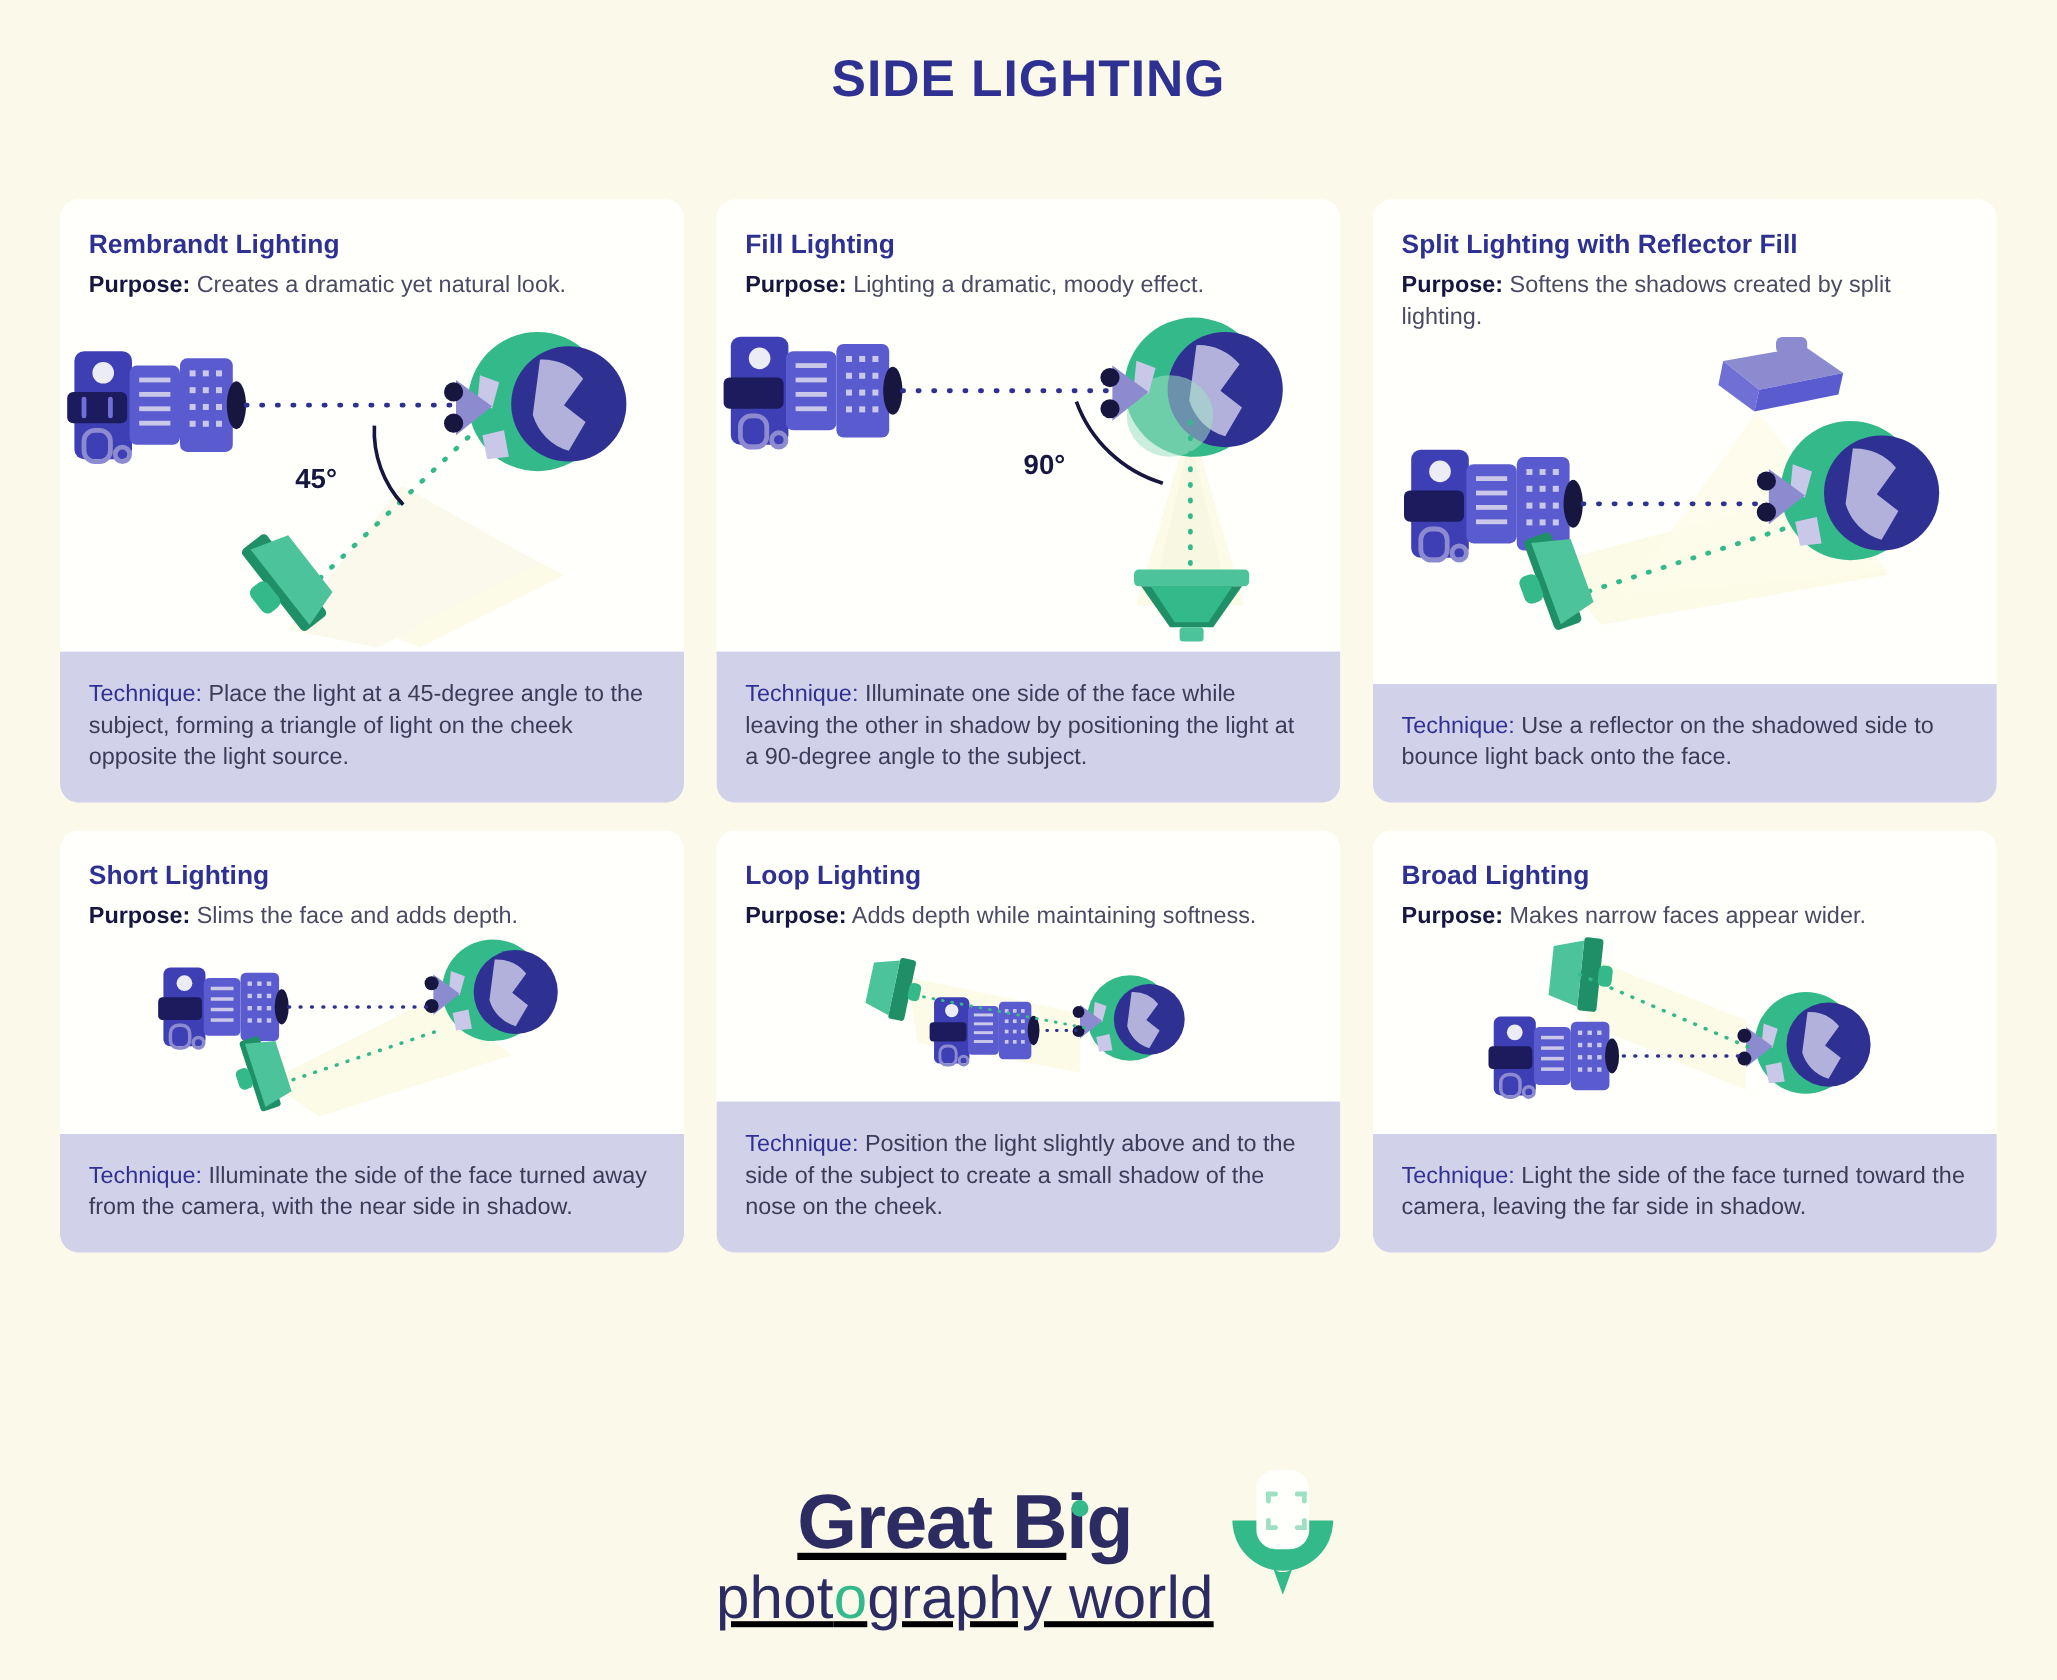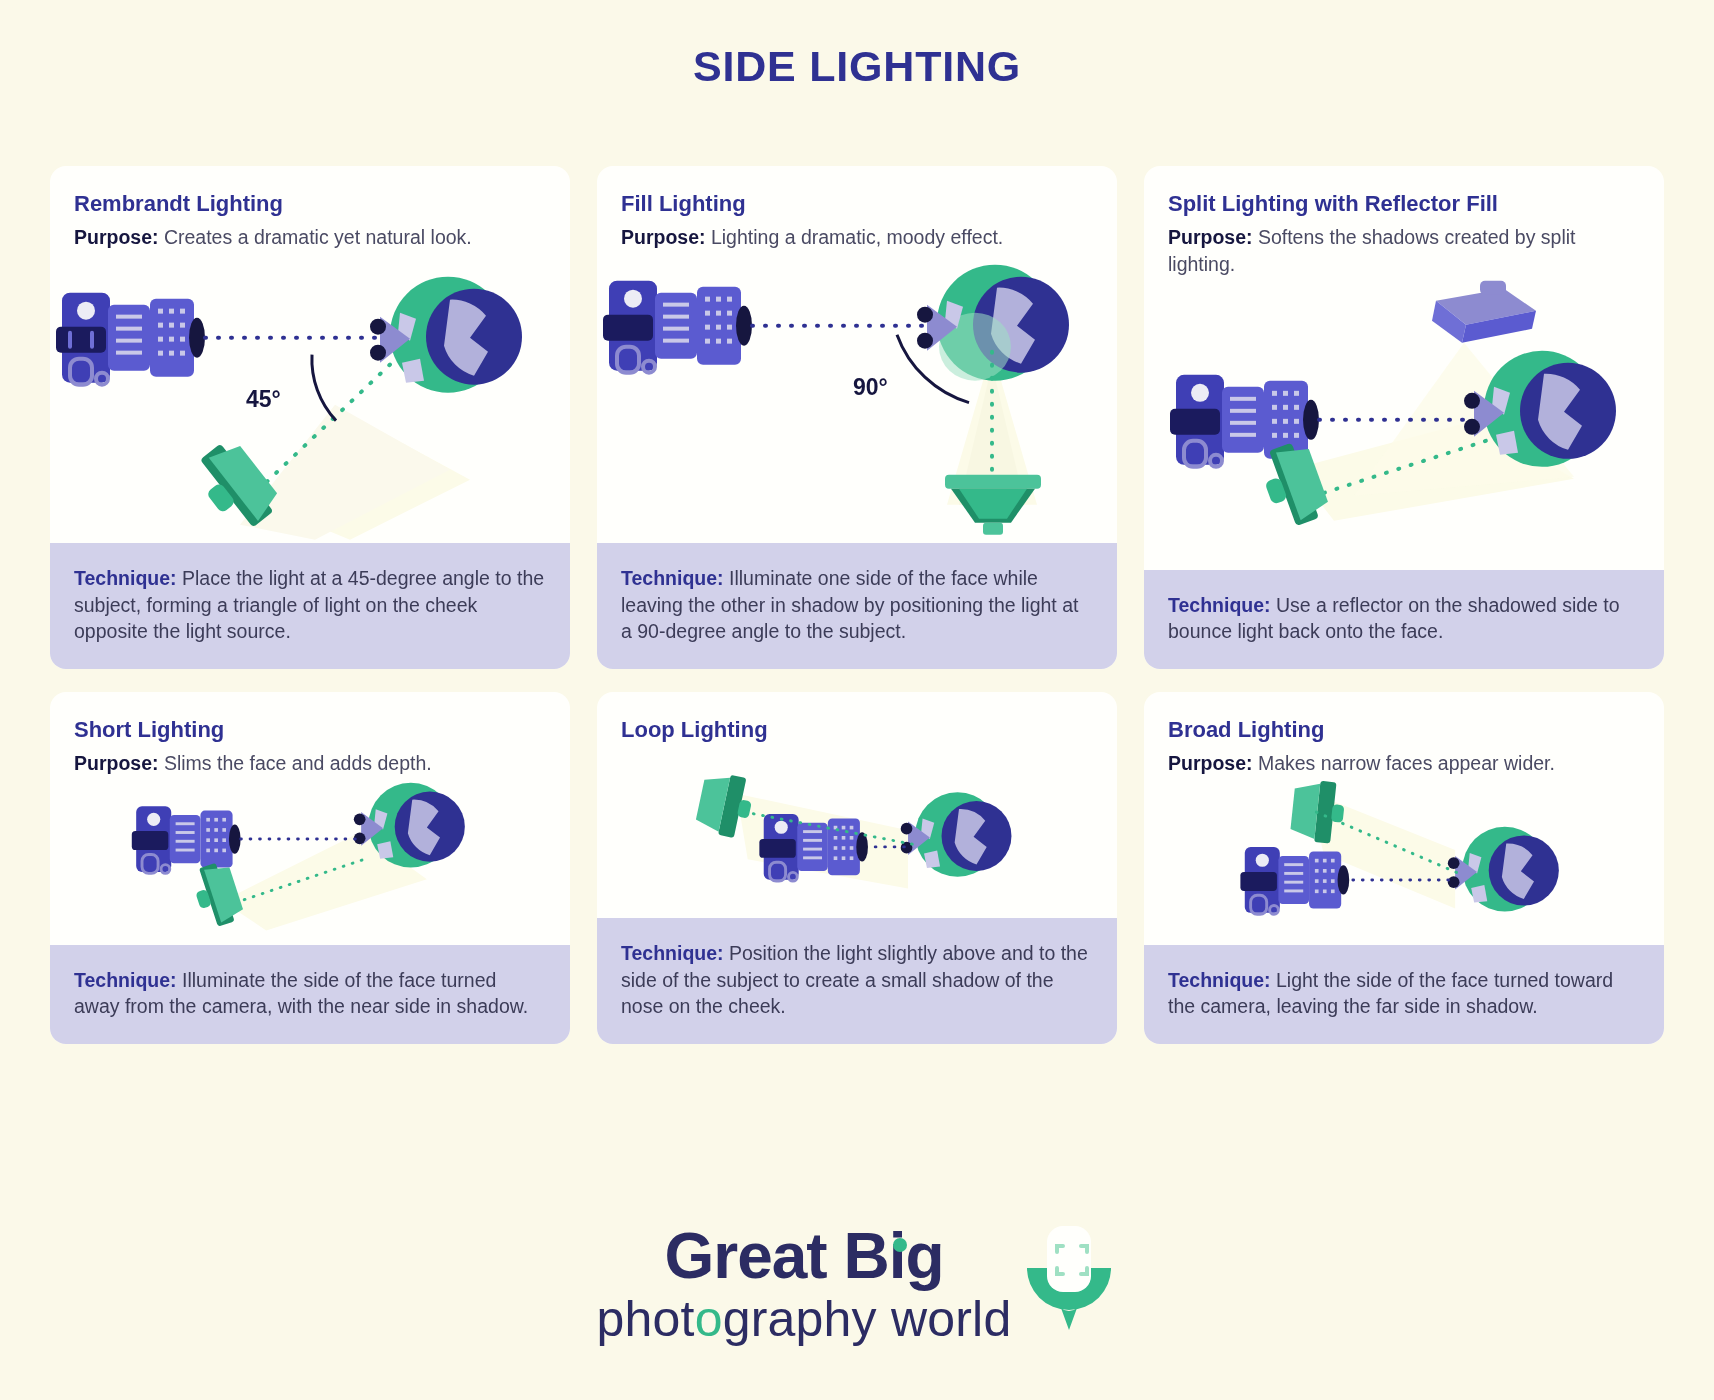--- a/index.html
+++ b/index.html
@@ -64,32 +64,34 @@
     position:relative;
   }
   .illo svg{display:block;width:100%;height:100%;}
   .technique{
     background:#d2d1ea;
     padding:22px 24px 24px 24px;
     font-size:19.5px;
     line-height:1.37;
     color:#3c3c58;
   }
-  .technique b{color:#2f3192;font-weight:bold;}
+  .technique b{color:#2f3192;font-weight:normal;}
   .footer{
     position:absolute;
     left:0;right:0;bottom:44px;
     display:flex;
     flex-direction:column;
     align-items:center;
   }
   .logo-row{
     display:flex;
+    align-items:flex-end;
     justify-content:center;
     gap:6px;
+    text-decoration:underline;
   }
   .logo-text-top{
     font-size:64px;
     font-weight:bold;
     color:#2c2c63;
     letter-spacing:-1px;
     line-height:1;
   }
   .logo-text-bot{
     font-size:50px;
@@ -375,20 +377,21 @@
       </div>
       <div class="technique">
         <b>Technique:</b>
         <span>Illuminate the side of the face turned away from the camera, with the near side in shadow.</span>
       </div>
     </div>
 
     <div class="card" style="height:352px">
       <div class="card-head">
         <div class="card-title">Loop Lighting</div>
+        <p class="purpose"><b>Purpose:</b> <span>Adds depth while maintaining softness.</span></p>
       </div>
       <div class="illo">
         <svg viewBox="0 0 520 230" preserveAspectRatio="xMidYMid meet">
           <path d="M95 60 L330 110 L330 190 L110 150 Z" fill="#fcfbe8"></path>
           <g transform="translate(0,48)">
             <circle cx="398" cy="68" r="58" fill="#34b98a"></circle>
             <circle cx="424" cy="70" r="48" fill="#2f3192"></circle>
             <path d="M400 33 a44 44 0 0 1 36 16 l-16 22 l18 14 l-14 24 a44 44 0 0 1 -30 -30 z" fill="#c9c8e8" opacity=".85"></path>
             <path d="M350 46 l16 6 l-6 22 l-12 -8 z" fill="#c9c8e8"></path>
             <path d="M352 94 l18 -4 l4 22 l-18 2 z" fill="#c9c8e8"></path>

